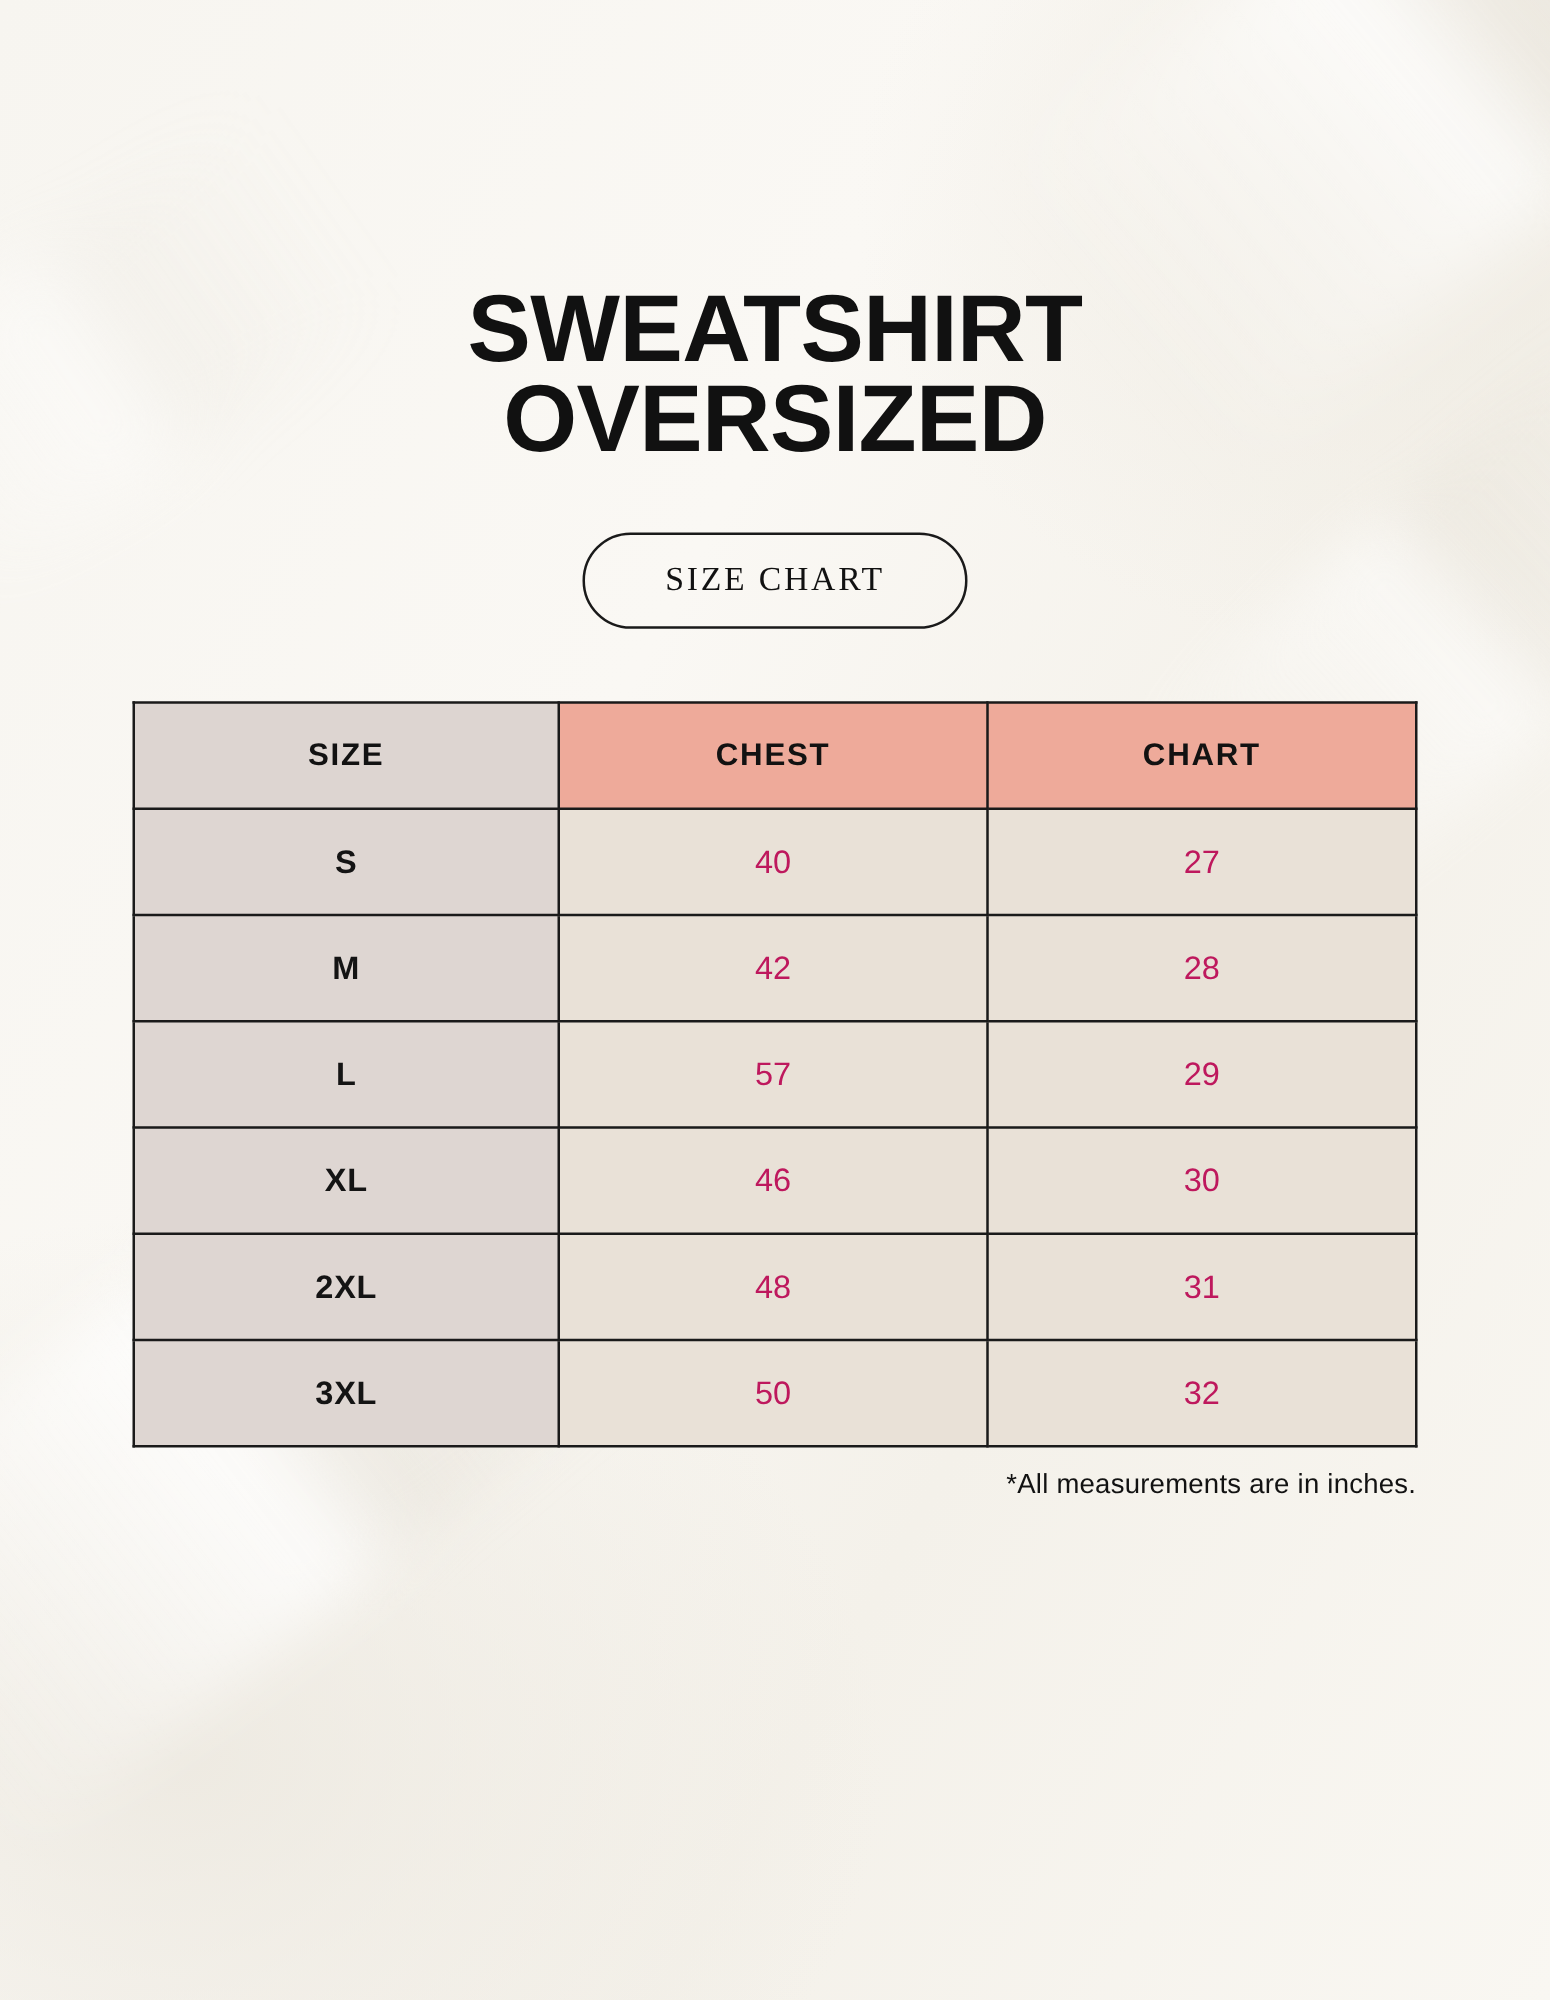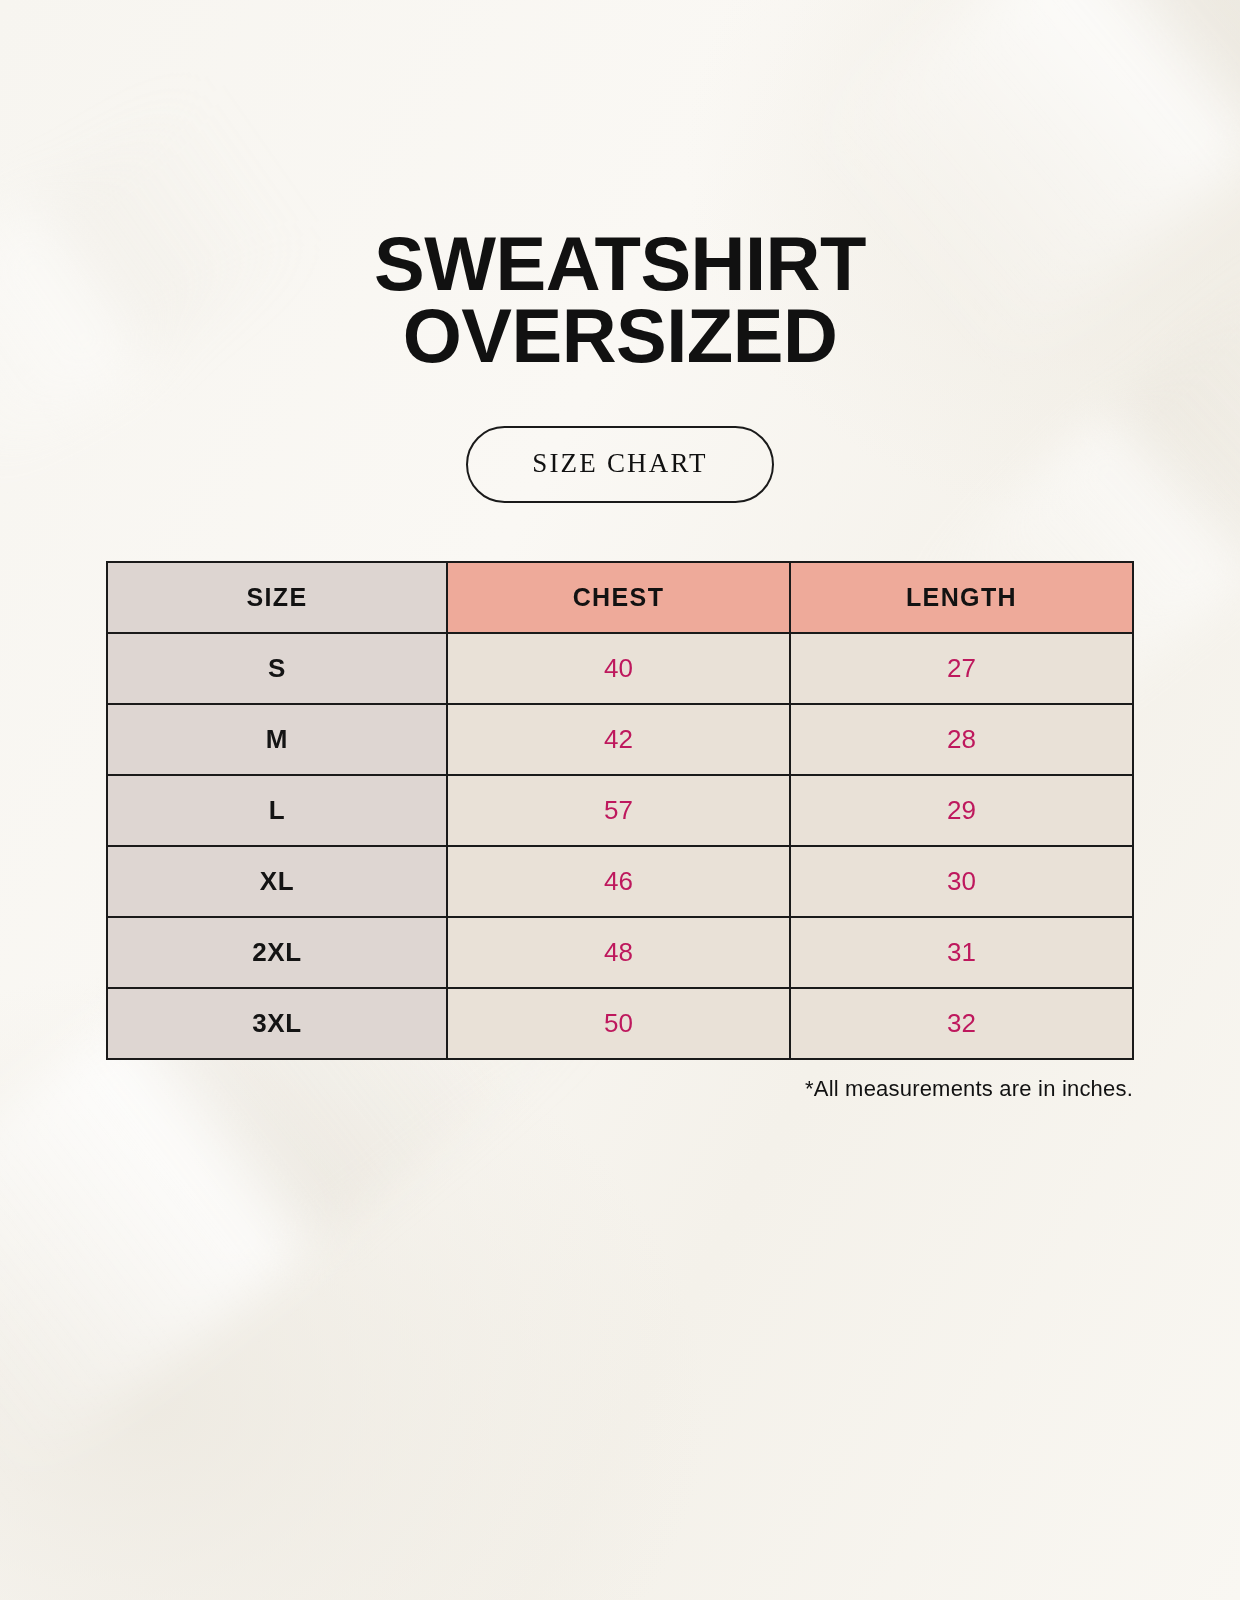--- a/index.html
+++ b/index.html
@@ -74,21 +74,21 @@
     width: 1026px;
     margin: 0 auto;
     border-collapse: collapse;
     table-layout: fixed;
     border: 2.5px solid #1a1a1a;
   }
   table.size-chart th,
   table.size-chart td {
     border: 2.5px solid #1a1a1a;
     text-align: center;
-    height: 71px;
+    height: 85px;
     padding: 0;
   }
   table.size-chart col.c-size { width: 340px; }
   table.size-chart col.c-val { width: 343px; }
 
   thead th {
     font-size: 25px;
     font-weight: 700;
     letter-spacing: 1.4px;
     color: #121212;
@@ -144,21 +144,21 @@
       <table class="size-chart">
         <colgroup>
           <col class="c-size">
           <col class="c-val">
           <col class="c-val">
         </colgroup>
         <thead>
           <tr>
             <th class="head-size">SIZE</th>
             <th class="head-chest">CHEST</th>
-            <th class="head-length">LENGTH</th>
+            <th class="head-length">CHART</th>
           </tr>
         </thead>
         <tbody>
           <tr>
             <td class="cell-size">S</td>
             <td class="cell-val">40</td>
             <td class="cell-val">27</td>
           </tr>
           <tr>
             <td class="cell-size">M</td>

